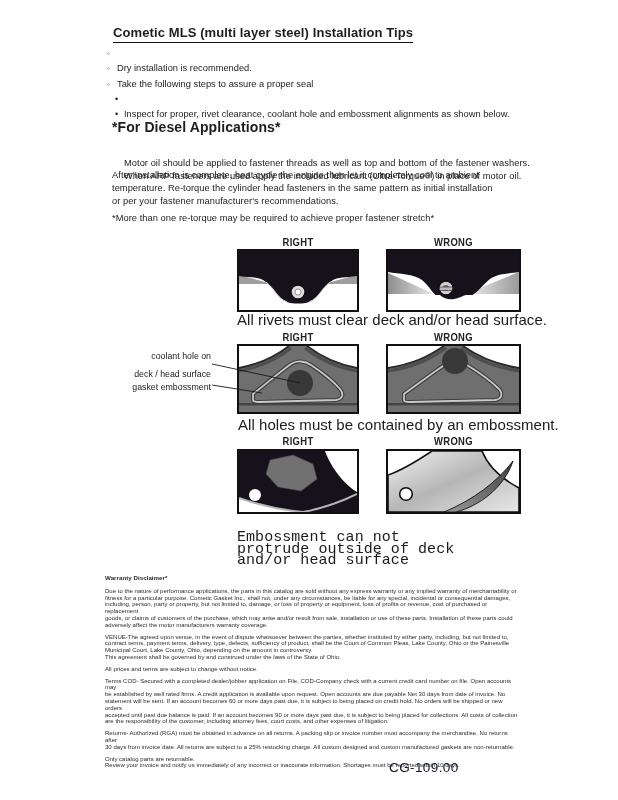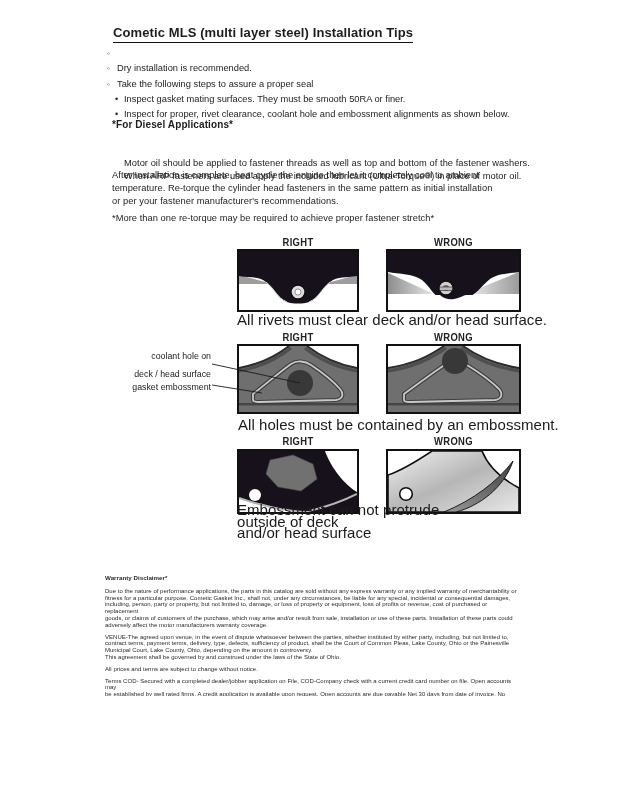--- a/index.html
+++ b/index.html
@@ -1,31 +1,31 @@
 <!DOCTYPE html>
 <html><head>
 <meta charset="utf-8">
 <style>
   html,body{margin:0;padding:0;background:#ffffff;}
   .page{
-    position:relative;width:618px;height:696px;background:#ffffff;overflow:hidden;
+    position:relative;width:618px;height:800px;background:#ffffff;overflow:hidden;
     font-family:"Liberation Sans","DejaVu Sans",sans-serif;color:#1e1c1d;
   }
   .abs{position:absolute;}
   .ml{white-space:pre-line;}
   .doc-title{
     left:113px;top:25px;font-size:13px;font-weight:bold;
     border-bottom:1.6px solid #111;padding-bottom:2px;letter-spacing:.1px;
   }
   .bullets{left:107px;top:46px;font-size:9.3px;line-height:15.3px;}
   .bullet-row{display:flex;align-items:flex-start;}
   .b-glyph{width:10px;font-size:8px;line-height:15.3px;text-align:left;flex:0 0 auto;}
   .sub{margin-left:8px;}
   .sub .b-glyph{width:9px;font-size:9px;}
-  .diesel-heading{left:112px;top:119px;font-size:10px;font-weight:bold;letter-spacing:.1px;}
+  .diesel-heading{left:112px;top:119px;font-size:14px;font-weight:bold;letter-spacing:.1px;}
   .body-par{font-size:9.3px;line-height:13px;letter-spacing:.05px;}
   .p1{left:124px;top:135px;margin-top:22px;}
   .p2{left:112px;top:169px;}
   .pnote{left:112px;top:212px;}
   .rw-label{
     font-size:11.5px;font-weight:bold;letter-spacing:.4px;text-align:center;color:#232023;
     transform:scaleX(.82);transform-origin:center;
   }
   .dbox{box-sizing:border-box;border:2px solid #131013;background:#fff;}
   .dbox svg{display:block;width:100%;height:100%;}
@@ -50,21 +50,20 @@
     <div class="bullet-row">
       <span class="b-glyph">◦</span>
       <span>Dry installation is recommended.</span>
     </div>
     <div class="bullet-row">
       <span class="b-glyph">◦</span>
       <span>Take the following steps to assure a proper seal</span>
     </div>
     <div class="bullet-row sub">
       <span class="b-glyph">•</span>
-      <span>Inspect gasket mating surfaces.  They must be smooth 50RA or finer.</span>
     </div>
     <div class="bullet-row sub">
       <span class="b-glyph">•</span>
       <span>Inspect for proper, rivet clearance, coolant hole and embossment alignments as shown below.</span>
     </div>
   </div>
 
   <div class="abs diesel-heading">*For Diesel Applications*</div>
   <div class="abs body-par ml p1">Motor oil should be applied to fastener threads as well as top and bottom of the fastener washers.
 When ARP fasteners are used apply the included lubricant (Ultra-Torque®) in place of motor oil.</div>
@@ -185,21 +184,21 @@
             <stop offset="1" stop-color="#3f3f3f"></stop>
         </linearGradient>
       </defs>
       <rect width="131" height="61" fill="#ffffff"></rect>
       <path d="M44,0 C29,10 12,20 0,24 L0,61 L131,61 L131,37 C114,28 100,15 94,0 Z" fill="url(#gb1)" stroke="#101010" stroke-width="1.6"></path>
       <path d="M56,61 C85,49 109,31 125,10 C116,37 91,55 68,61 Z" fill="url(#gb2)" stroke="#101010" stroke-width="0.9"></path>
       <circle cx="18" cy="43" r="6.3" fill="#ffffff" stroke="#101010" stroke-width="1.6"></circle>
     </svg>
   </div>
 
-  <div class="abs caption ml" style="left:237px;top:504px;width:220px;">Embossment can not protrude outside of deck
+  <div class="abs caption ml" style="left:237px;top:532px;width:220px;font-family:Liberation Mono, monospace;">Embossment can not protrude outside of deck
 and/or head surface</div>
 
   <div class="abs legal">
     <div class="lg-head">Warranty Disclaimer*</div>
     <p class="ml">Due to the nature of performance applications, the parts in this catalog are sold without any express warranty or any implied warranty of merchantability or
 fitness for a particular purpose.  Cometic Gasket Inc., shall not, under any circumstances, be liable for any special, incidental or consequential damages,
 including, person, party or property, but not limited to, damage, or loss of property or equipment, loss of profits or revenue, cost of purchased or replacement
 goods, or claims of customers of the purchase, which may arise and/or result from sale, installation or use of these parts.  Installation of these parts could
 adversely affect the motor manufacturers warranty coverage.</p>
     <p class="ml">VENUE-The agreed upon venue, in the event of dispute whatsoever between the parties, whether instituted by either party, including, but not limited to,

